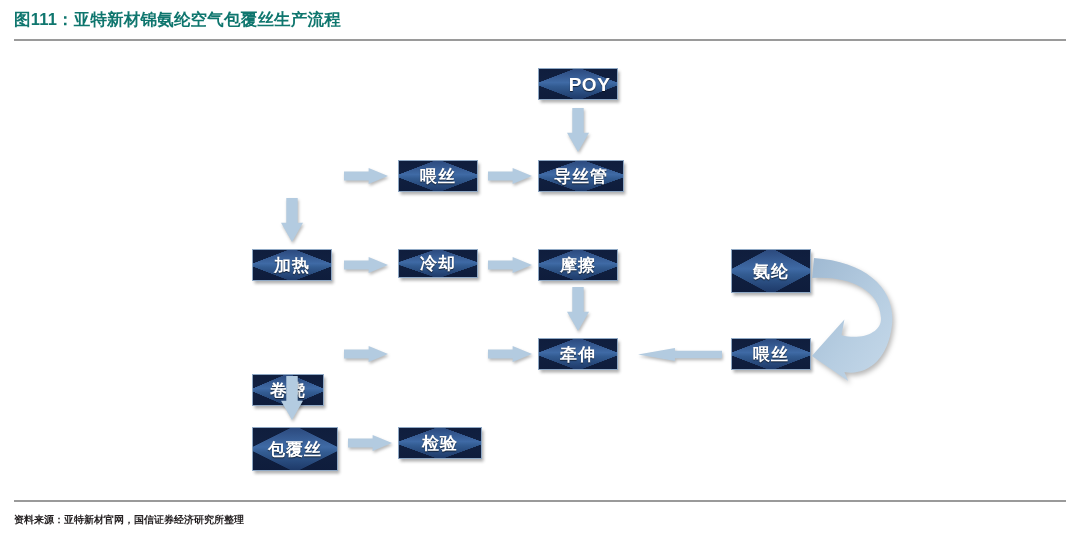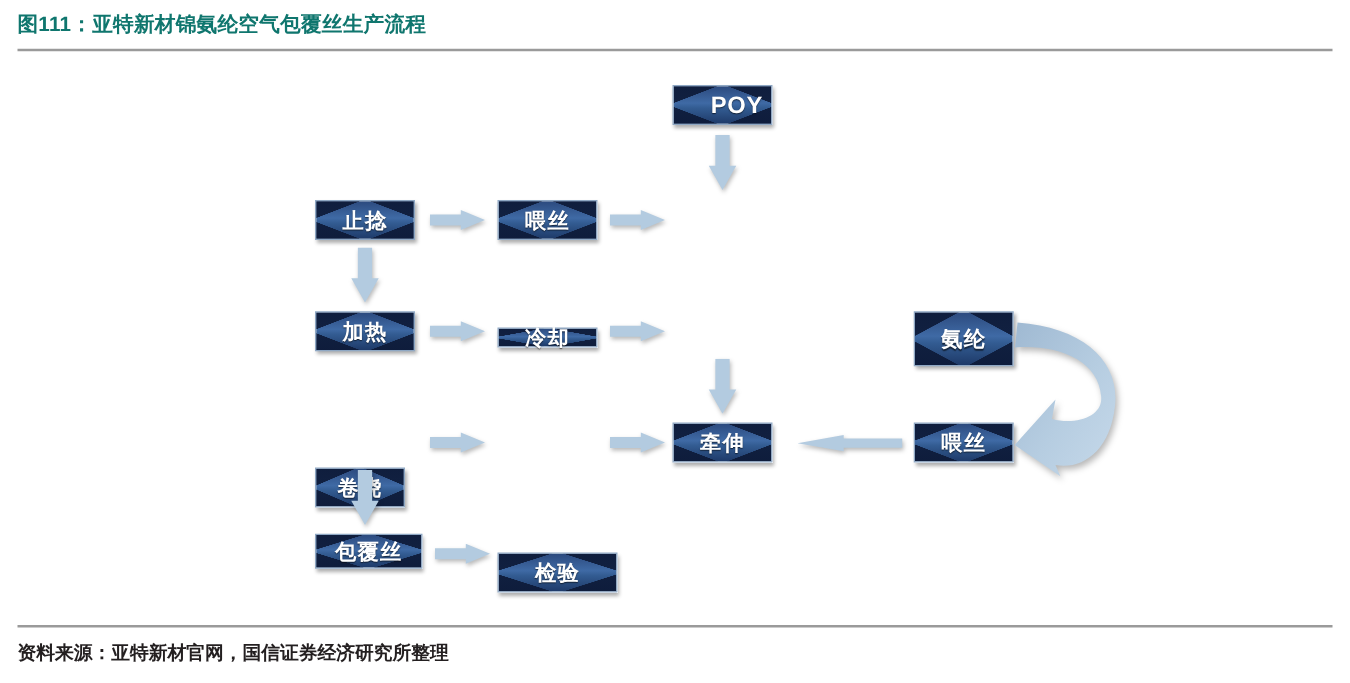--- a/index.html
+++ b/index.html
@@ -41,21 +41,21 @@
     left: 14px;
     top: 500px;
     width: 1052px;
     height: 2px;
     background: #9a9a9a;
   }
   #source-note {
     position: absolute;
     left: 14px;
     top: 513px;
-    font-size: 15px;
+    font-size: 10px;
     font-weight: bold;
     color: #231f20;
     white-space: nowrap;
     text-align: right;
   }
 
   
   #diagram {
     position: absolute;
     left: 0;
@@ -107,30 +107,31 @@
 </style>
 </head>
 <body>
 
 <div id="figure-title">图111：亚特新材锦氨纶空气包覆丝生产流程</div>
 <div id="title-rule"></div>
 
 <div id="diagram">
 
   <div class="node latin" style="left: 538px; top: 22px; width: 80px; height: 32px; padding-left: 23px;">POY</div>
-  <div class="node" style="left: 252px; top: 114px; width: 80px; height: 32px;">止捻</div>
   <div class="node" style="left: 398px; top: 114px; width: 80px; height: 32px;">喂丝</div>
+  <div class="node" style="left: 538px; top: 114px; width: 86px; height: 32px;">导丝管</div>
   <div class="node" style="left: 252px; top: 203px; width: 80px; height: 32px;">加热</div>
-  <div class="node" style="left: 398px; top: 216px; width: 80px; height: 16px;">冷却</div>
+  <div class="node" style="left: 398px; top: 203px; width: 80px; height: 29px;">冷却</div>
+  <div class="node" style="left: 538px; top: 203px; width: 80px; height: 32px;">摩擦</div>
   <div class="node" style="left: 731px; top: 203px; width: 80px; height: 44px;">氨纶</div>
   <div class="node" style="left: 252px; top: 292px; width: 72px; height: 32px; margin-top: 36px;">卷绕</div>
   <div class="node" style="left: 538px; top: 292px; width: 80px; height: 32px; text-align: center;">牵伸</div>
   <div class="node" style="left: 731px; top: 292px; width: 80px; height: 32px;">喂丝</div>
-  <div class="node" style="left: 252px; top: 381px; width: 86px; height: 28px;">包覆丝</div>
-  <div class="node" style="left: 398px; top: 381px; width: 96px; height: 32px; margin-top: 15px;">检验</div>
+  <div class="node" style="left: 252px; top: 381px; width: 86px; height: 44px;">包覆丝</div>
+  <div class="node" style="left: 398px; top: 381px; width: 84px; height: 32px;">检验</div>
 
   <div class="arrow" style="left: 565px; top: 62px;">
       <svg width="26" height="44" viewBox="0 0 26 44">
             <polygon class="body" points="7.280000000000001,0 18.72,0 18.72,24.64 24,24.64 13,44 2,24.64 7.280000000000001,24.64" fill="#b3cbe0"></polygon>
           </svg>
     </div>
   <div class="arrow" style="left: 344px; top: 120px;">
       <svg width="44" height="20" viewBox="0 0 44 20">
             <polygon class="body" points="0,5.6000000000000005 24.64,5.6000000000000005 24.64,2 44,10 24.64,18 24.64,14.399999999999999 0,14.399999999999999" fill="#b3cbe0"></polygon>
           </svg>

